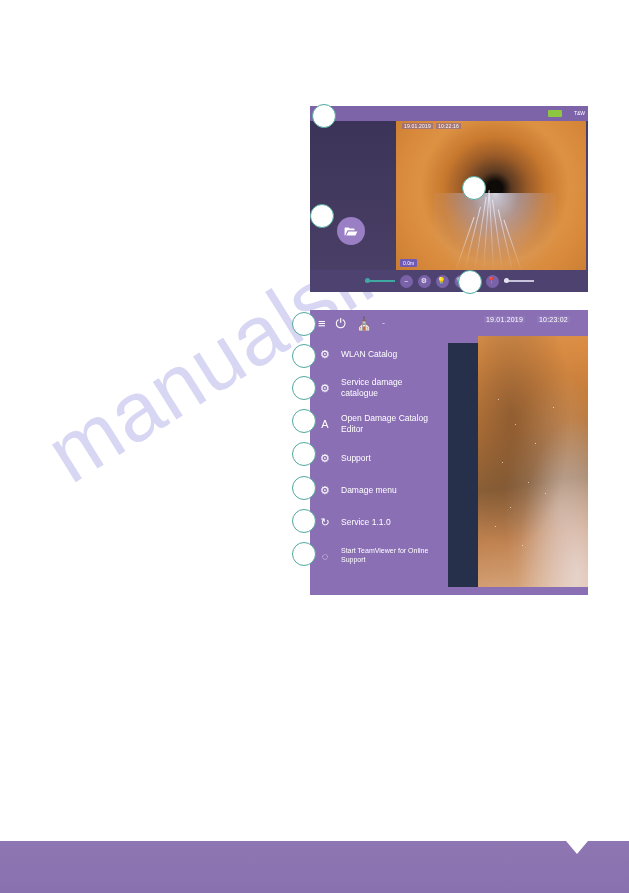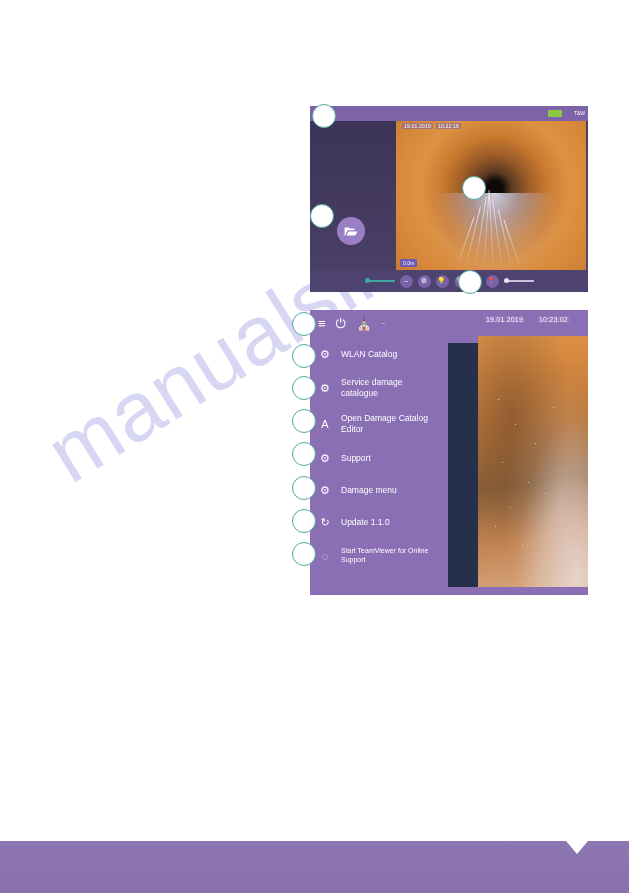--- a/index.html
+++ b/index.html
@@ -434,21 +434,21 @@
     <div class="mitem">
       <span class="micon">⚙</span>
       <span class="mlabel">Support</span>
     </div>
     <div class="mitem">
       <span class="micon">⚙</span>
       <span class="mlabel">Damage menu</span>
     </div>
     <div class="mitem">
       <span class="micon">↻</span>
-      <span class="mlabel">Update 1.1.0</span>
+      <span class="mlabel">Service 1.1.0</span>
     </div>
     <div class="mitem tall small">
       <span class="micon">◌</span>
       <span class="mlabel">Start TeamViewer for Online Support</span>
     </div>
   </div>
 
   <div class="darkpanel"></div>
 
   <div class="video2">

